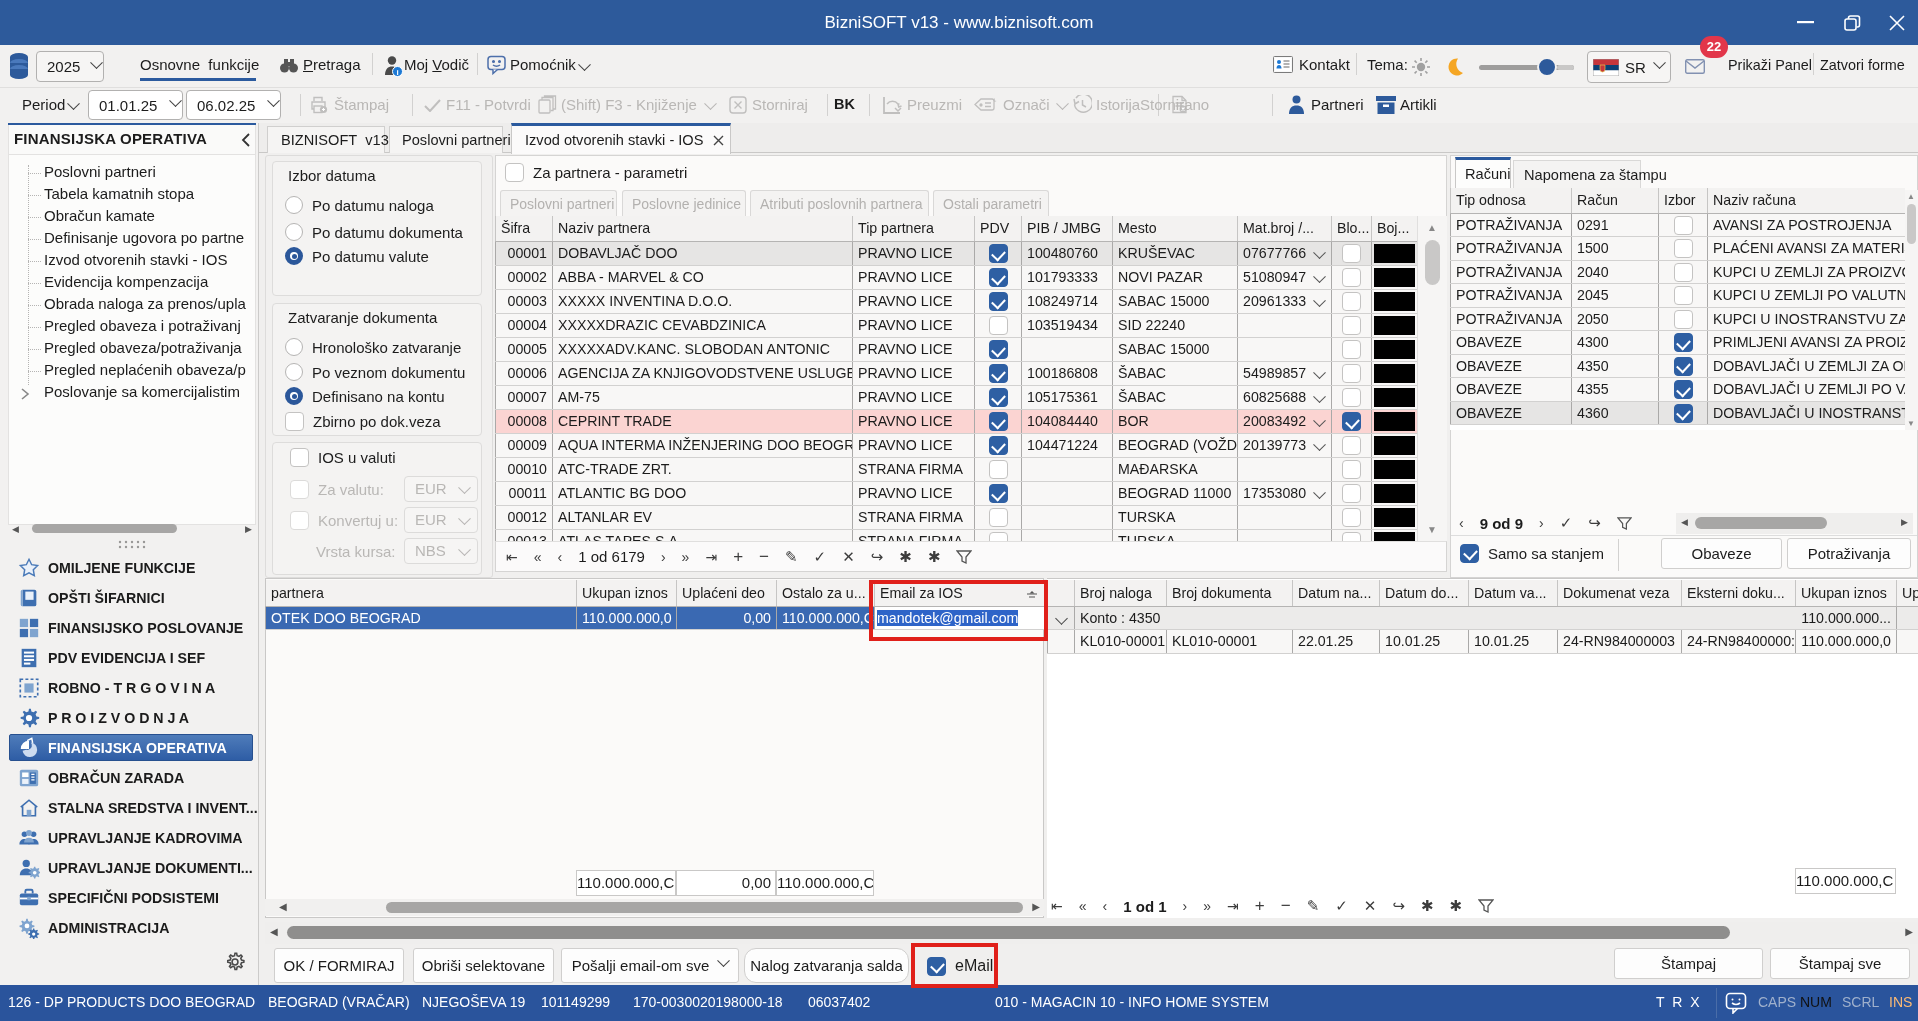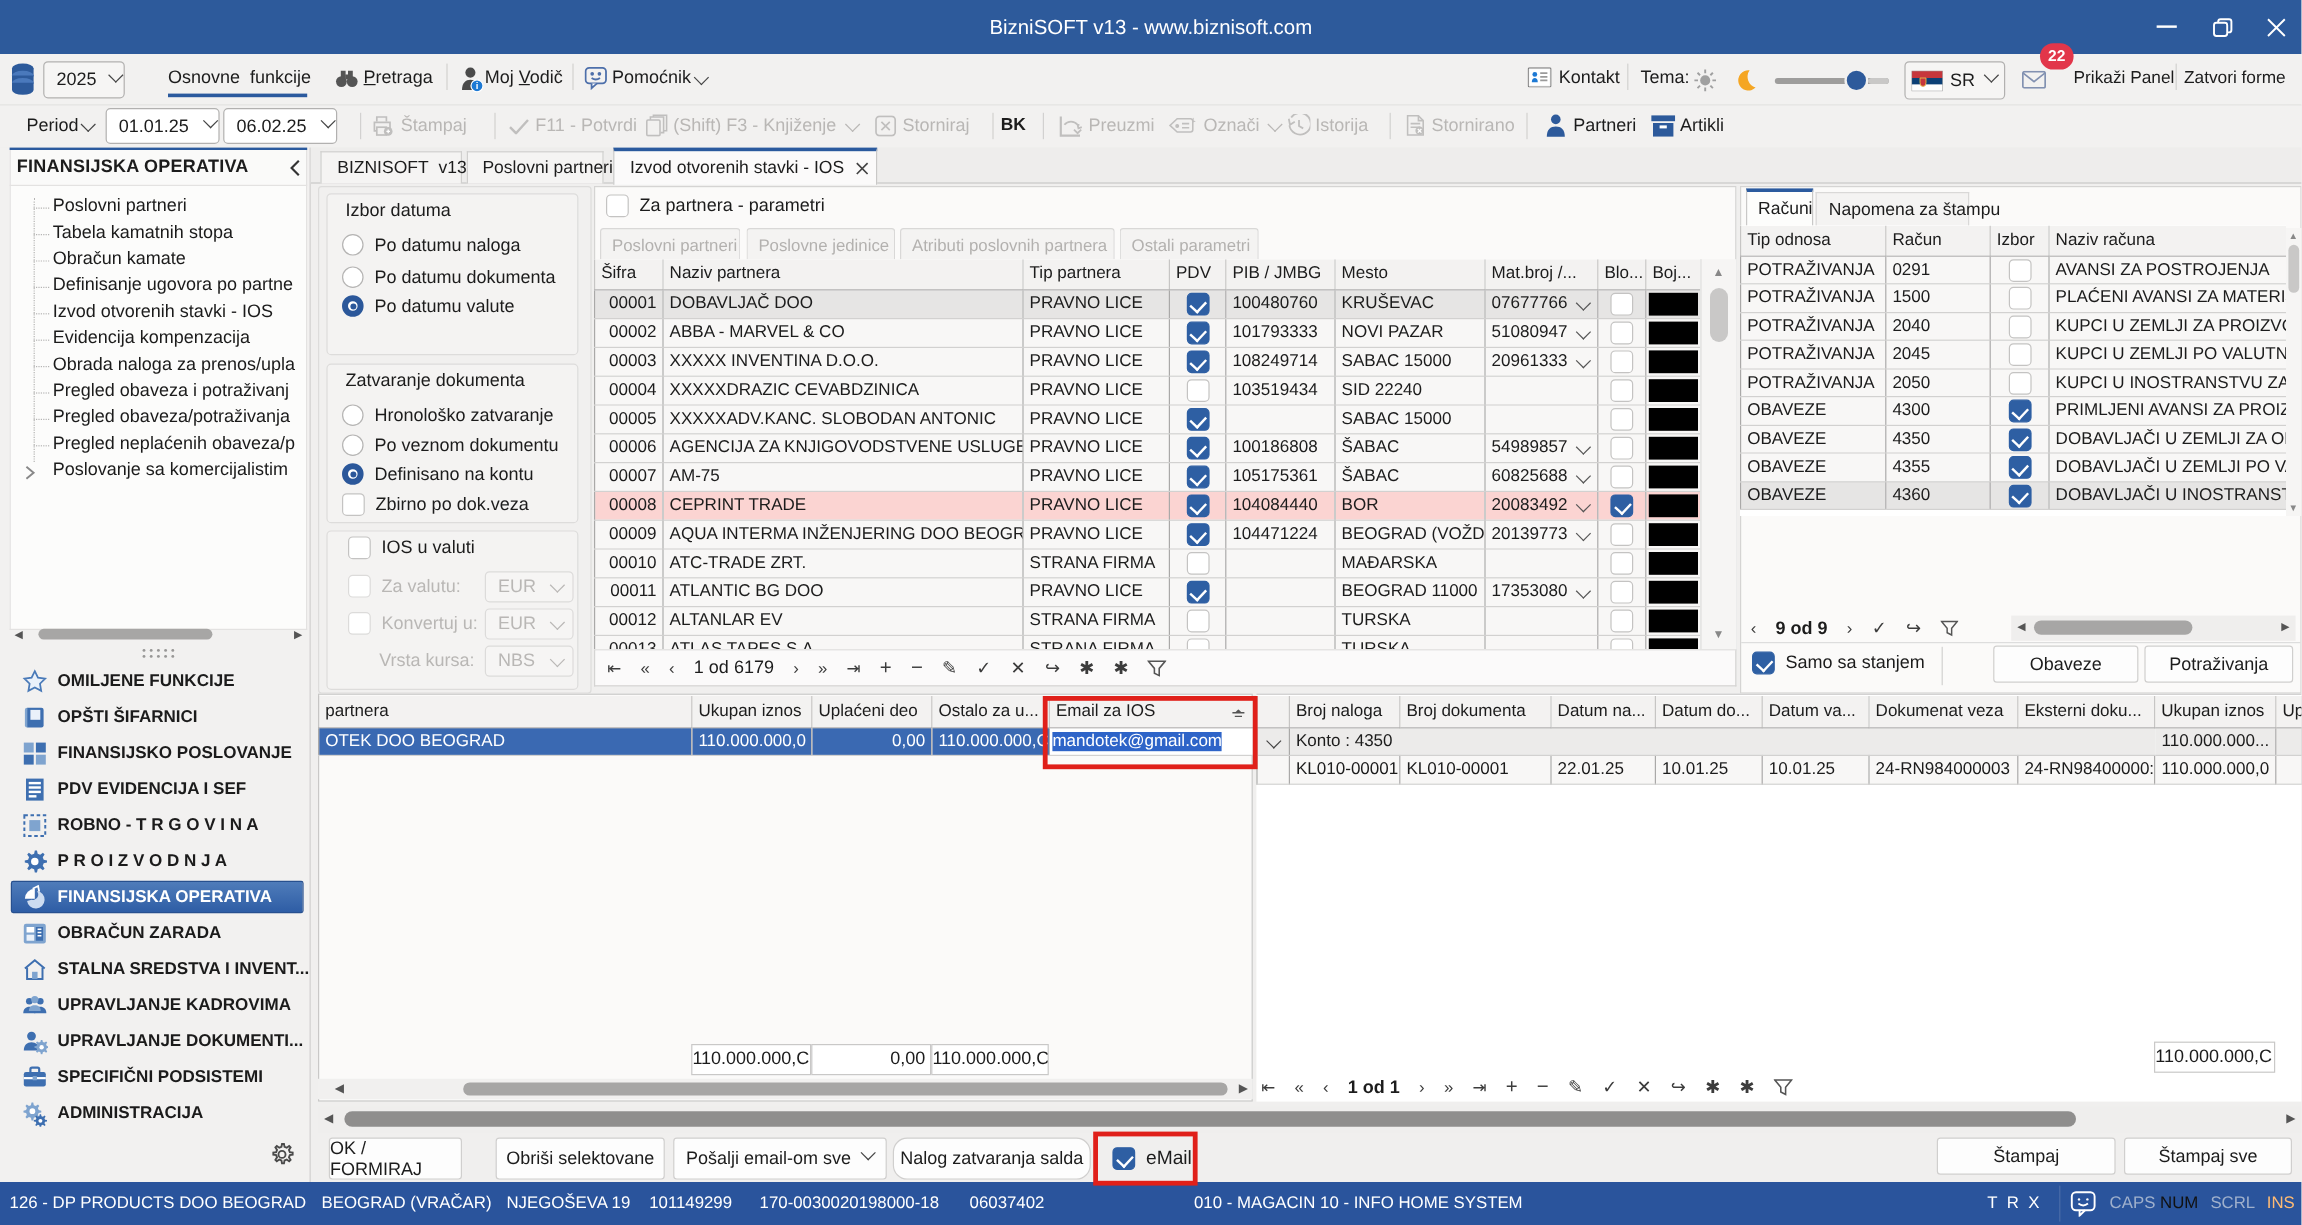--- a/index.html
+++ b/index.html
@@ -194,21 +194,21 @@
     </svg>
   <div class="abs gray" style="left:1096px;top:8px;">Istorija</div>
   <div class="sep" style="left:1158px;top:6px;height:22px;"></div>
   <svg class="abs" style="left:1170px;top:7px;" width="19" height="19" viewBox="0 0 19 19" fill="none" stroke="#c0bfbe" stroke-width="1.3">
       <path d="M3 1.5 h9 l4 4 V17.5 h-13z"></path>
       <path d="M12 1.5 v4 h4"></path>
       <path d="M5.5 8 h8 M5.5 11 h8"></path>
       <circle cx="13" cy="14" r="3.5" fill="#c0bfbe" stroke="none"></circle>
       <path d="M11.5 12.5 l3 3 M14.5 12.5 l-3 3" stroke="#fff" stroke-width="1.1"></path>
     </svg>
-  <div class="abs gray" style="left:1193px;top:8px;">Stornirano</div>
+  <div class="abs gray" style="left:1140px;top:8px;">Stornirano</div>
   <div class="sep" style="left:1272px;top:6px;height:22px;"></div>
   <svg class="abs" style="left:1288px;top:7px;" width="17" height="20" viewBox="0 0 17 20">
       <circle cx="8.5" cy="4.5" r="4" fill="#2d5a9b"></circle>
       <path d="M1 19 c0-6 3-8.5 7.5-8.5 s7.5 2.5 7.5 8.5z" fill="#2d5a9b"></path>
     </svg>
   <div class="abs" style="left:1311px;top:8px;">Partneri</div>
   <svg class="abs" style="left:1376px;top:8px;" width="20" height="18" viewBox="0 0 20 18">
       <rect x="0" y="0" width="20" height="5" fill="#2d5a9b"></rect>
       <path d="M1.5 6.5 h17 V18 h-17z" fill="#2d5a9b"></path>
       <rect x="7" y="8.5" width="6" height="2.5" fill="#fff"></rect>
@@ -848,21 +848,21 @@
         <path d="M1 2 h14 L10 8 v6 l-4-2 V8z"></path>
       </svg>
   </div>
 
   <div class="abs" style="left:6px;top:799px;width:1653px;height:22px;background:#efeeed;">
     <span style="position:absolute;left:5px;top:4px;font-size:10px;color:#555;">◀</span>
     <div style="position:absolute;left:22px;top:4px;width:1443px;height:13px;background:#8f8e8d;border-radius:7px;"></div>
     <span style="position:absolute;right:5px;top:4px;font-size:10px;color:#555;">▶</span>
   </div>
 
-  <div class="btn" style="left:15px;top:825px;width:111px;height:35px;">OK / FORMIRAJ</div>
+  <div class="btn" style="left:15px;top:825px;width:130px;height:35px;">OK / FORMIRAJ</div>
   <div class="btn" style="left:154px;top:825px;width:141px;height:35px;">Obriši selektovane</div>
   <div class="btn" style="left:302px;top:825px;width:178px;height:35px;">Pošalji email-om sve<span class="chev" style="margin-left:10px;margin-top:-4px;"></span></div>
   <div class="btn" style="left:485px;top:825px;width:165px;height:35px;border-radius:12px;">Nalog zatvaranja salda</div>
   <div class="abs" style="left:668px;top:833px;"><span class="cb on"></span><span class="plbl" style="font-size:16px;">eMail</span></div>
   <div class="btn" style="left:1355px;top:825px;width:149px;height:31px;">Štampaj</div>
   <div class="btn" style="left:1511px;top:825px;width:140px;height:31px;">Štampaj sve</div>
 </div>
 
 <div class="abs" style="left:869px;top:580px;width:179px;height:61px;border:4px solid #e0201a;z-index:50;"></div>
 <div class="abs" style="left:911px;top:943px;width:87px;height:45px;border:4px solid #e0201a;z-index:50;"></div>

